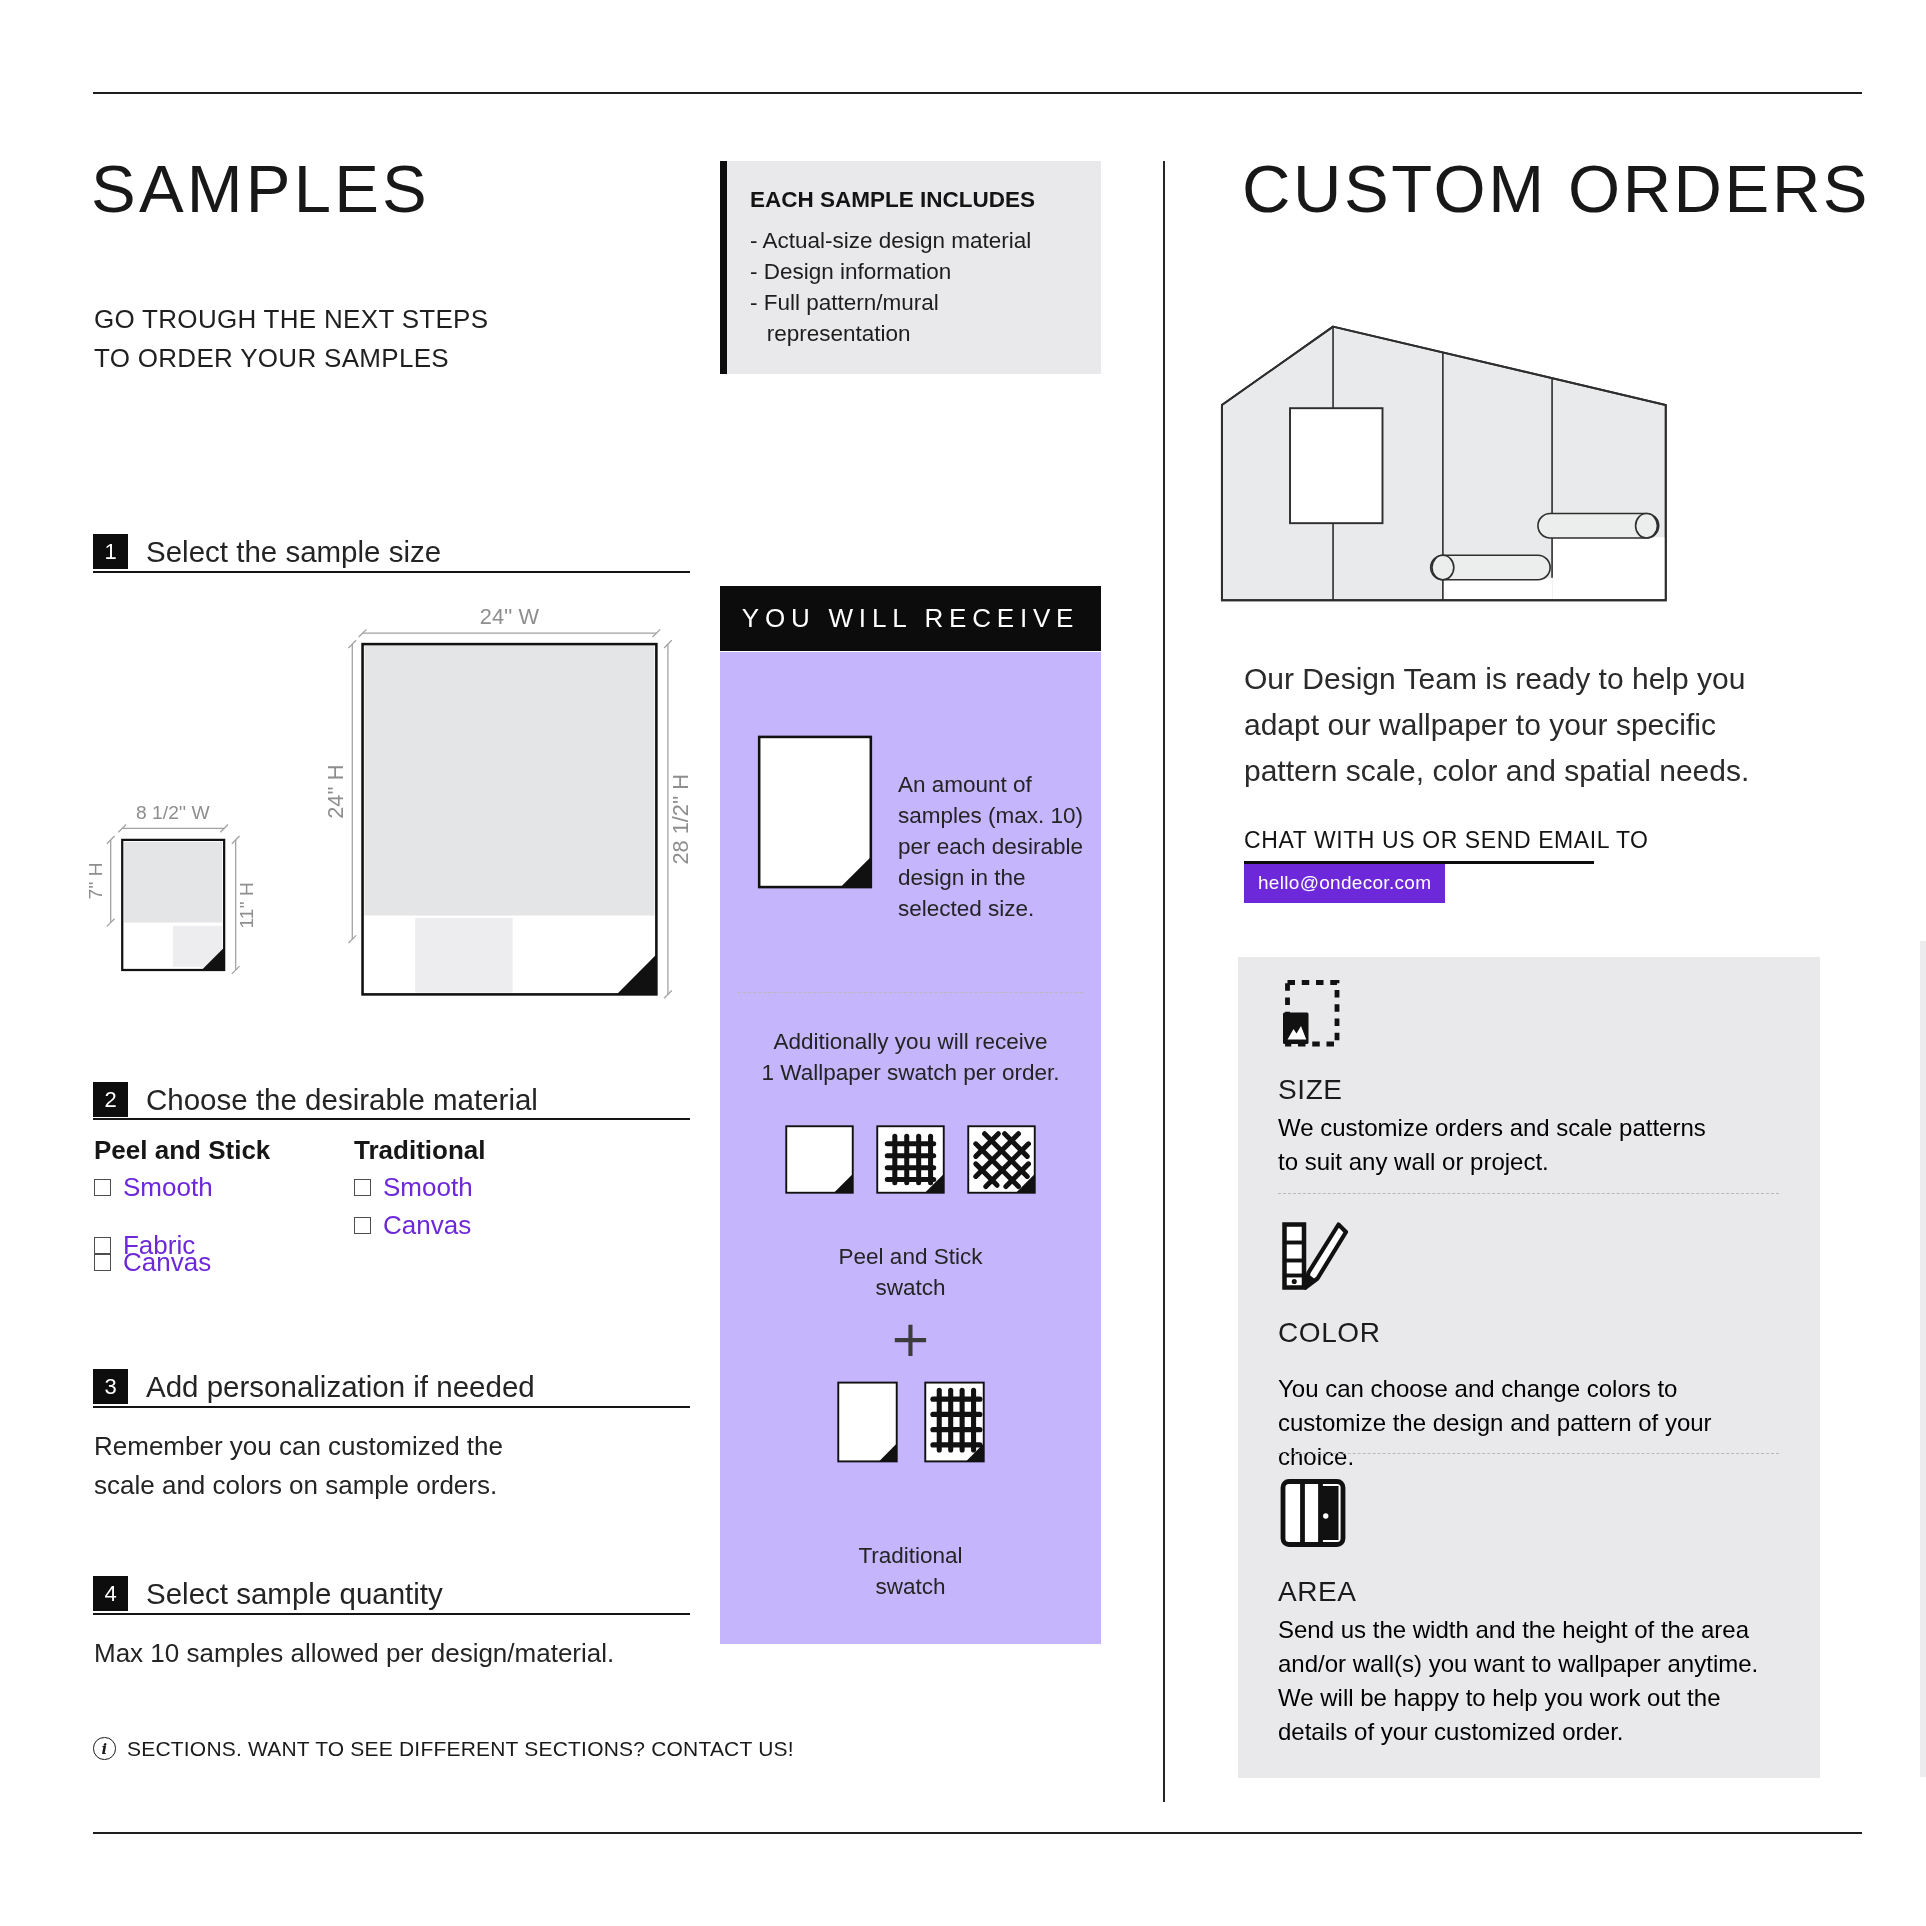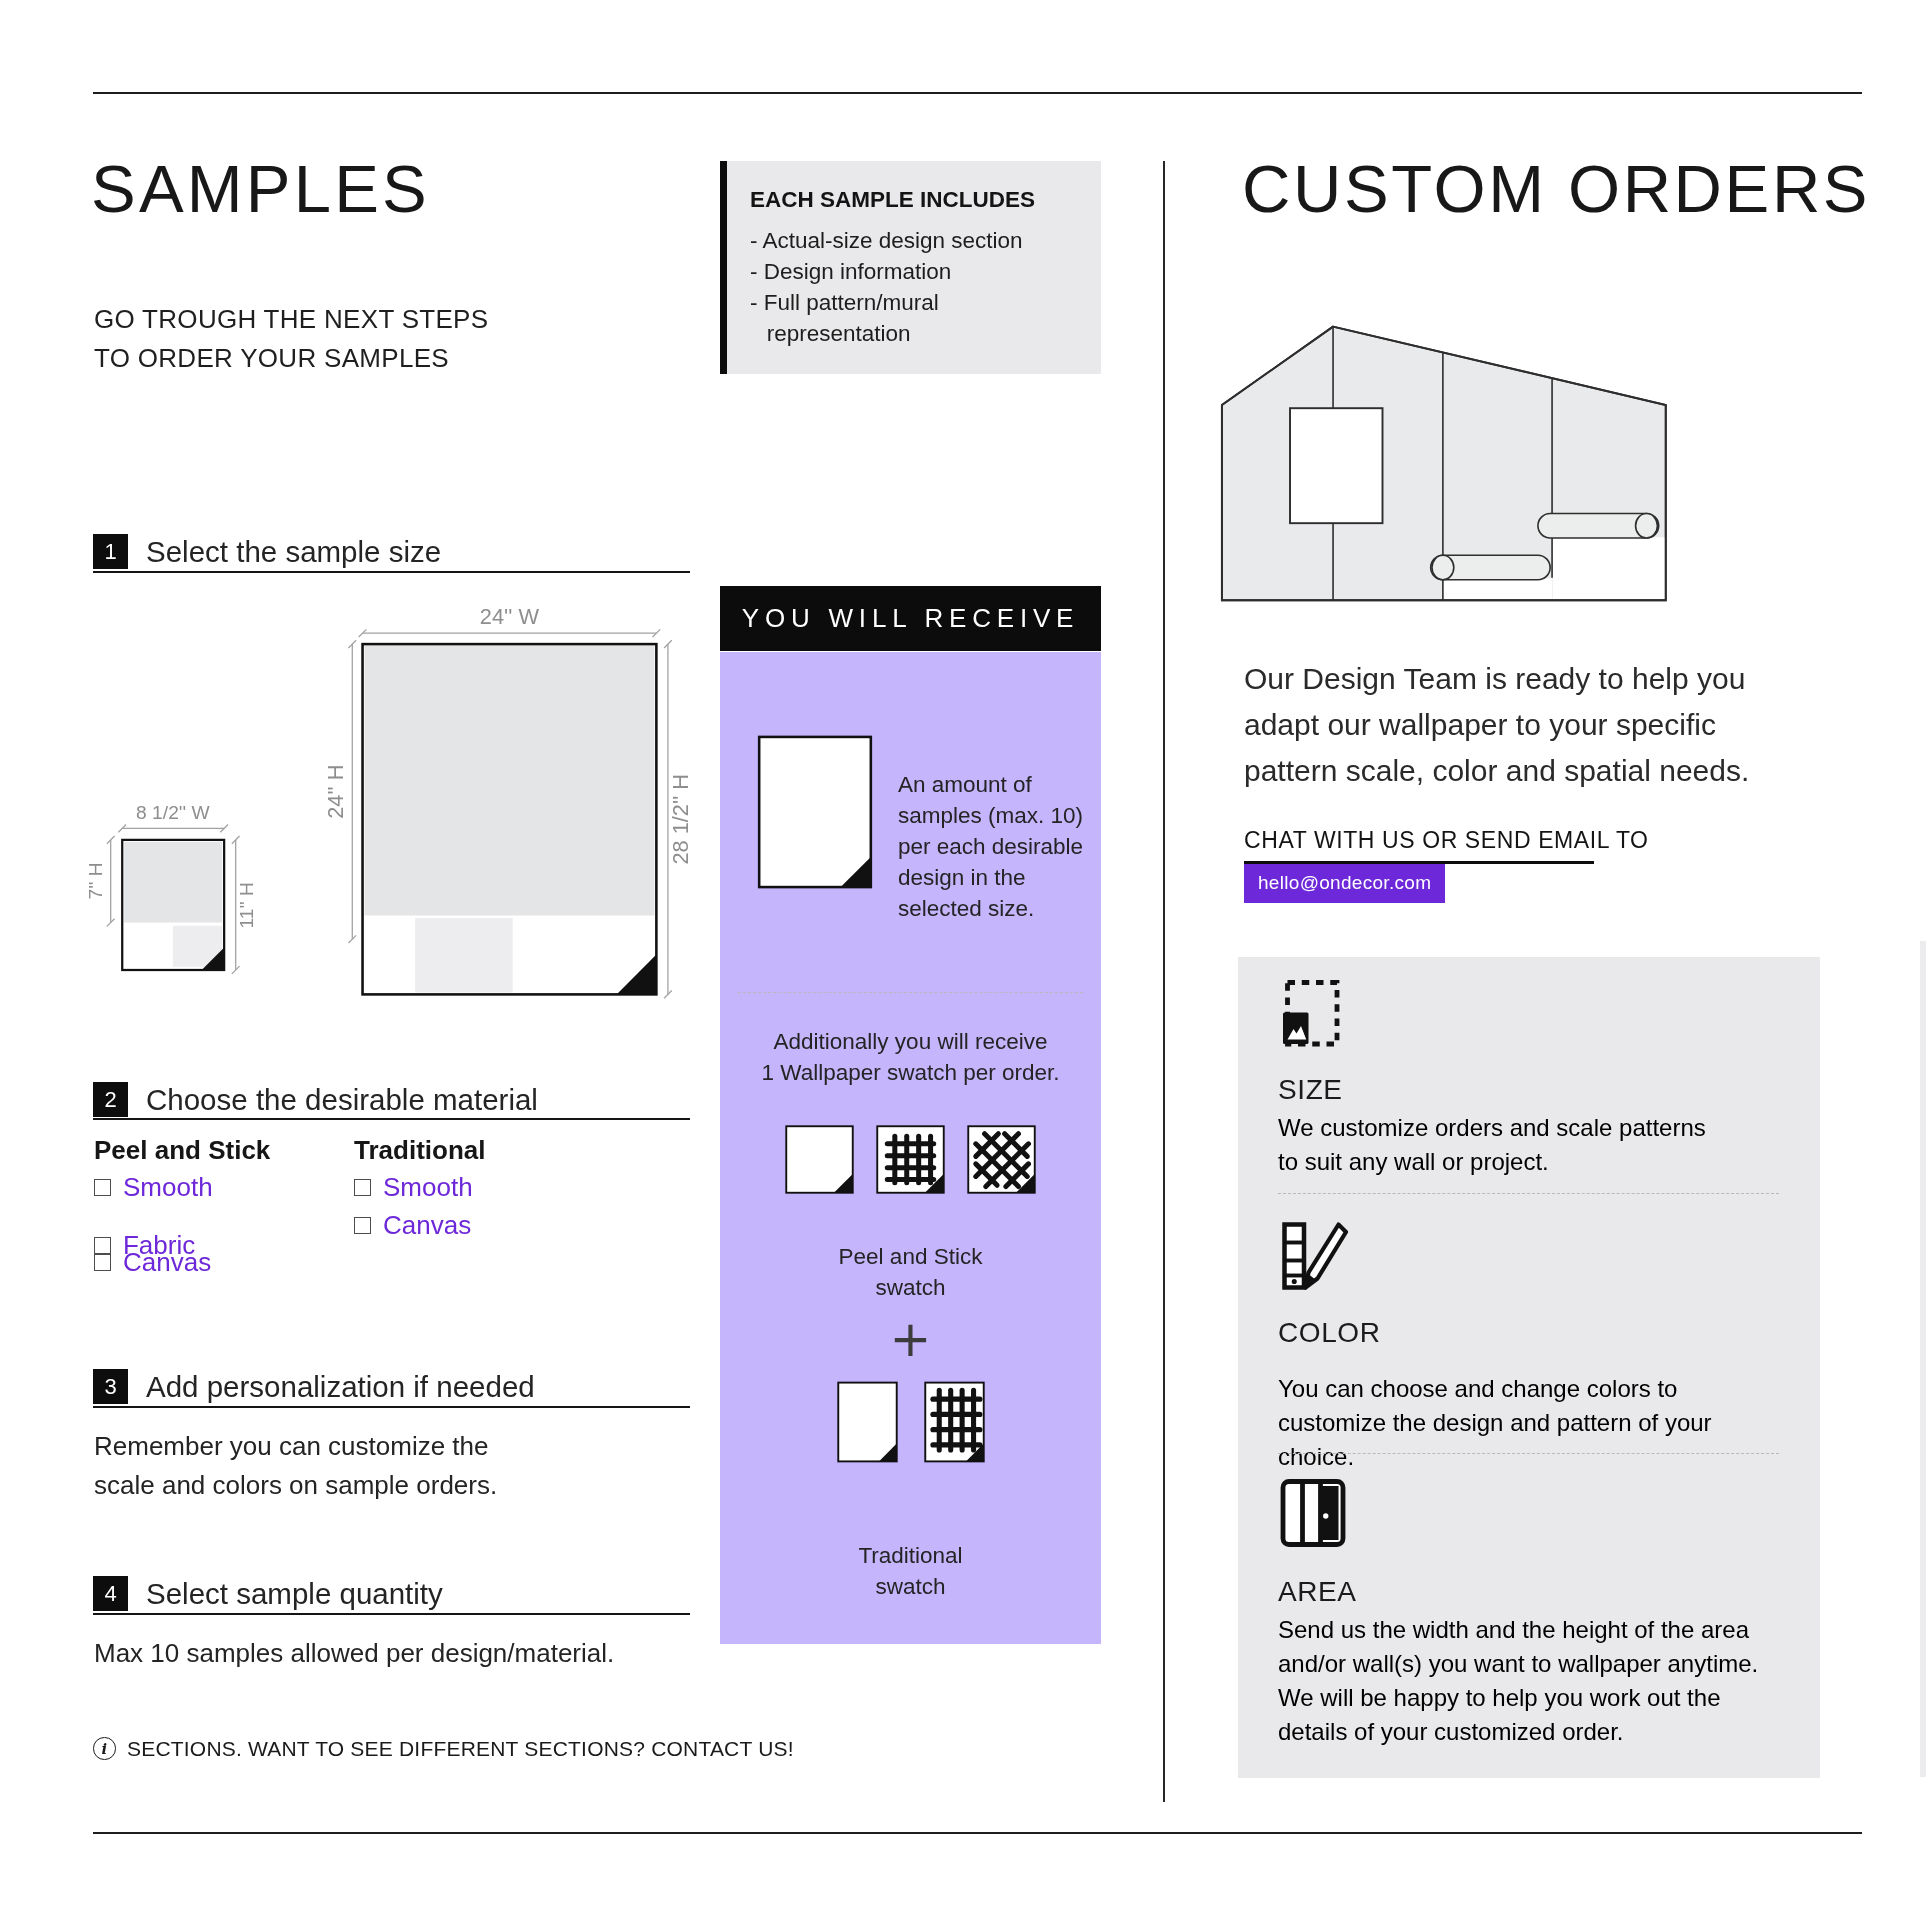--- a/index.html
+++ b/index.html
@@ -63,21 +63,21 @@
 
   <div class="abs intro" style="left:94px;top:300px;">
     <div>GO TROUGH THE NEXT STEPS</div>
     <div>TO ORDER YOUR SAMPLES</div>
   </div>
 
   <div class="abs big-title" style="left:91px;top:150px;">SAMPLES</div>
 
   <div class="inc-box">
     <div class="inc-title">EACH SAMPLE INCLUDES</div>
-    <div class="inc-item">- Actual-size design section</div>
+    <div class="inc-item">- Actual-size design material</div>
     <div class="inc-item">- Design information</div>
     <div class="inc-item">- Full pattern/mural representation</div>
   </div>
 
   <div class="step" style="left:93px;top:534px;">
     <div class="step-num">1</div>
     <div class="step-title">Select the sample size</div>
   </div>
   <div class="step-rule" style="top:571px;"></div>
 
@@ -151,21 +151,21 @@
   <div class="opt" style="left:354px;top:1210px;">
     <span class="chk"></span>
     <span>Canvas</span>
   </div>
 
   <div class="step" style="left:93px;top:1369px;">
     <div class="step-num">3</div>
     <div class="step-title">Add personalization if needed</div>
   </div>
   <div class="step-rule" style="top:1406px;"></div>
-  <div class="abs body-text" style="left:94px;top:1427px;width:449px;">Remember you can customize the scale and colors on sample orders.</div>
+  <div class="abs body-text" style="left:94px;top:1427px;width:449px;">Remember you can customized the scale and colors on sample orders.</div>
 
   <div class="step" style="left:93px;top:1576px;">
     <div class="step-num">4</div>
     <div class="step-title">Select sample quantity</div>
   </div>
   <div class="step-rule" style="top:1613px;"></div>
   <div class="abs body-text" style="left:94px;top:1634px;width:642px;">Max 10 samples allowed per design/material.</div>
 
   <div class="info-circle" style="left:93px;top:1737px;">i</div>
   <div class="abs footnote" style="left:127px;top:1735px;">

